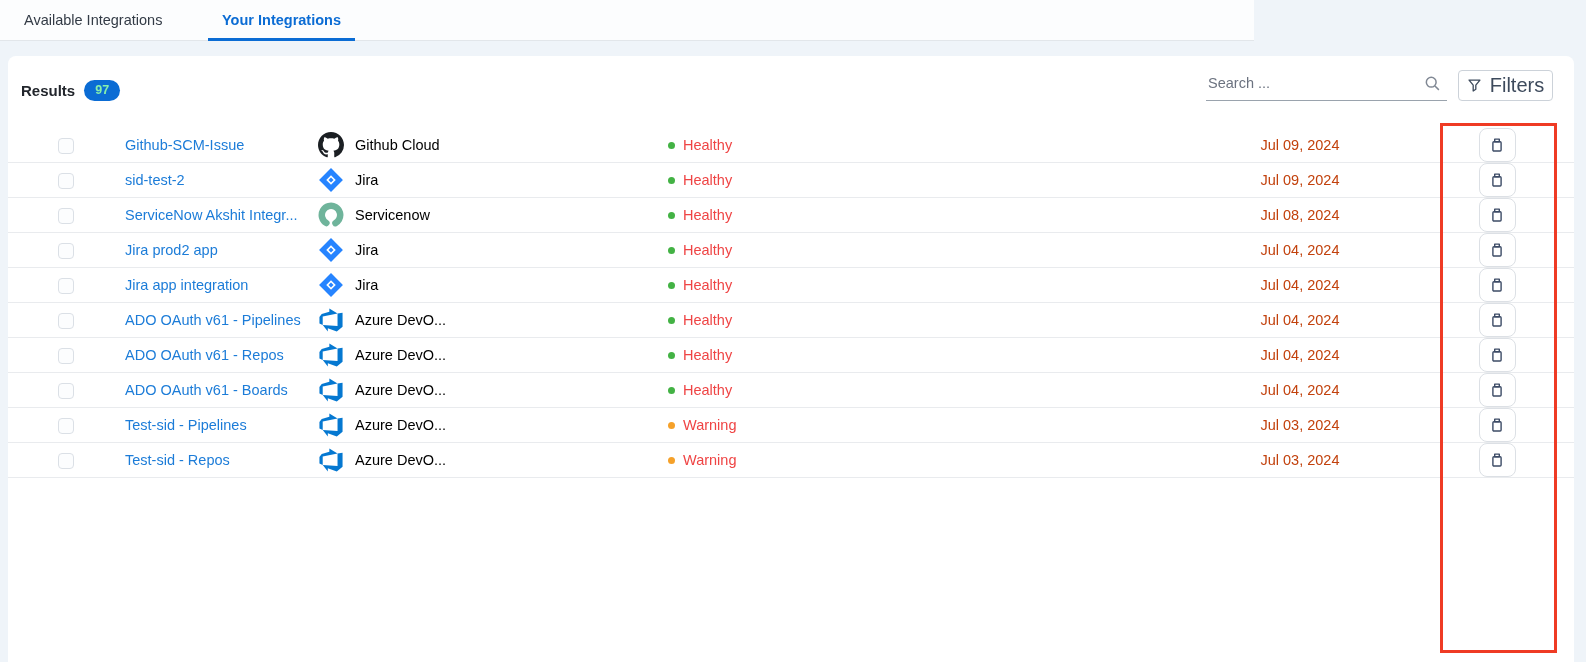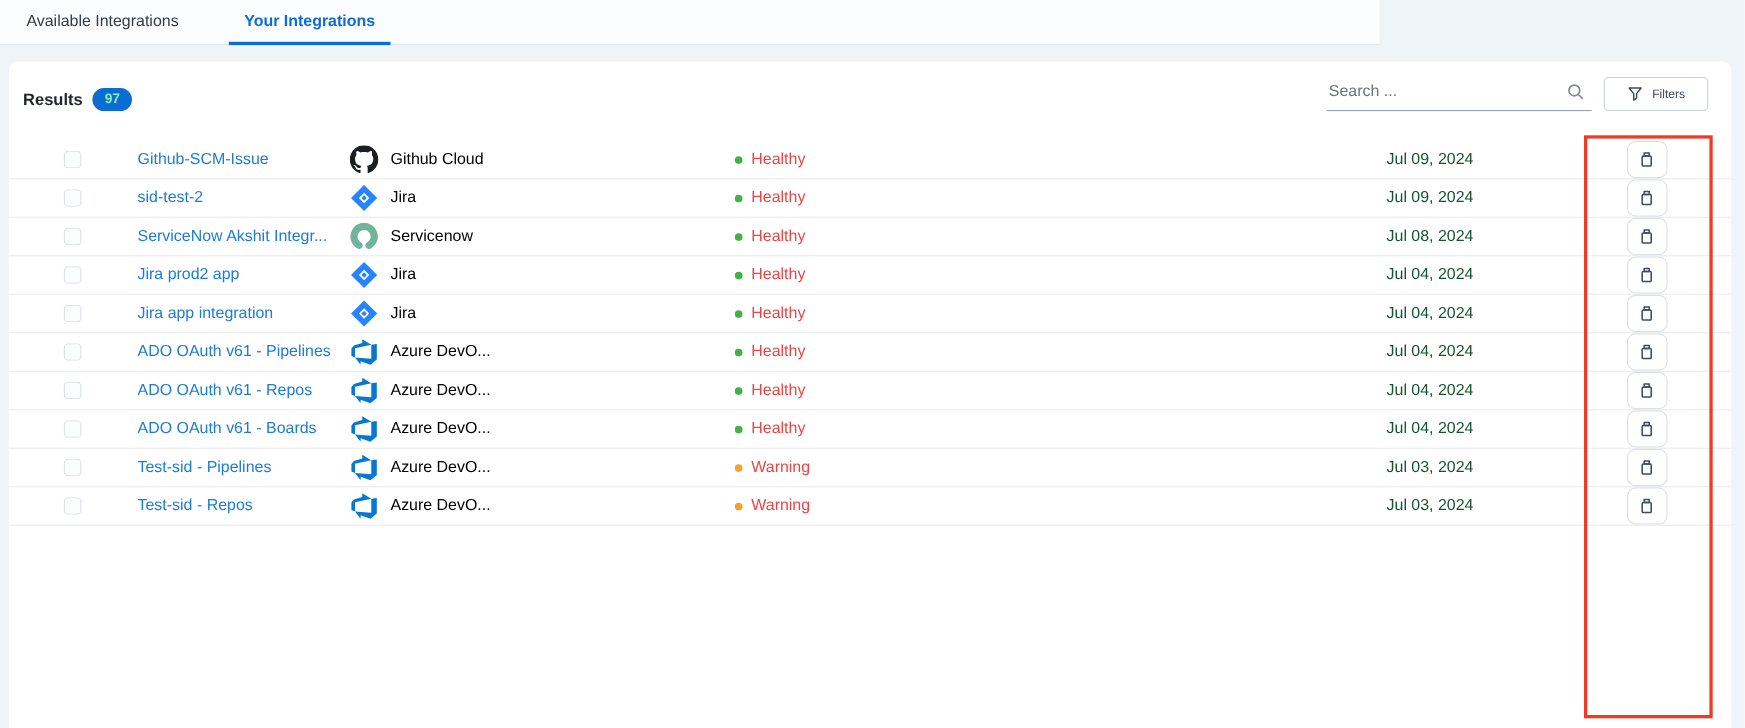--- a/index.html
+++ b/index.html
@@ -54,21 +54,21 @@
     border: none; outline: none; background: transparent;
     flex: 1; font-size: 14.5px; color: #3b424d; padding: 0 2px 4px 2px;
     font-family: inherit;
   }
   .searchbox input::placeholder { color: #6c7380; }
   .search-icon { flex: 0 0 auto; margin: 0 6px 4px 0; display: inline-flex; }
   .filters-btn {
     position: absolute; left: 1450px; top: 14px; width: 95px; height: 31px;
     background: #fff; border: 1px solid #ccd2d9; border-radius: 4px;
     display: flex; align-items: center; justify-content: center; gap: 8px;
-    font-size: 11px; color: #3d4a5c; cursor: pointer; font-family: inherit;
+    font-size: 20px; color: #3d4a5c; cursor: pointer; font-family: inherit;
   }
 
   
   .grid-row {
     display: grid;
     grid-template-columns: 117px 193px 142px 208px 138px 142px 252px 200px 20px 154px;
     align-items: center;
   }
   .thead {
     height: 46px;
@@ -89,21 +89,21 @@
     cursor: pointer; vertical-align: middle;
   }
   .name-link { color: var(--link, #1c7cd8); text-decoration: none; cursor: pointer; }
   .c-app { display: flex; align-items: center; gap: 11px; }
   .app-icon { display: inline-flex; width: 26px; height: 26px; align-items: center; justify-content: center; }
   .app-icon svg { width: 26px; height: 26px; }
   .app-label { color: #000000; }
   .c-status { display: flex; align-items: center; gap: 8px; }
   .dot { width: 7px; height: 7px; border-radius: 50%; display: inline-block; }
   .status-label { color: #ef4444; }
-  .c-upd { color: #14532d; text-align: center; }
+  .c-upd { color: #c2410c; text-align: center; }
   .c-actions { display: flex; justify-content: center; }
   .trash-btn {
     width: 37px; height: 34px; background: #fff;
     border: 1px solid #dce0e5; border-radius: 8px; cursor: pointer;
     display: flex; align-items: center; justify-content: center;
   }
 
   
   .highlight-rect {
     position: absolute; left: 1440px; top: 123px; width: 117px; height: 530px;

